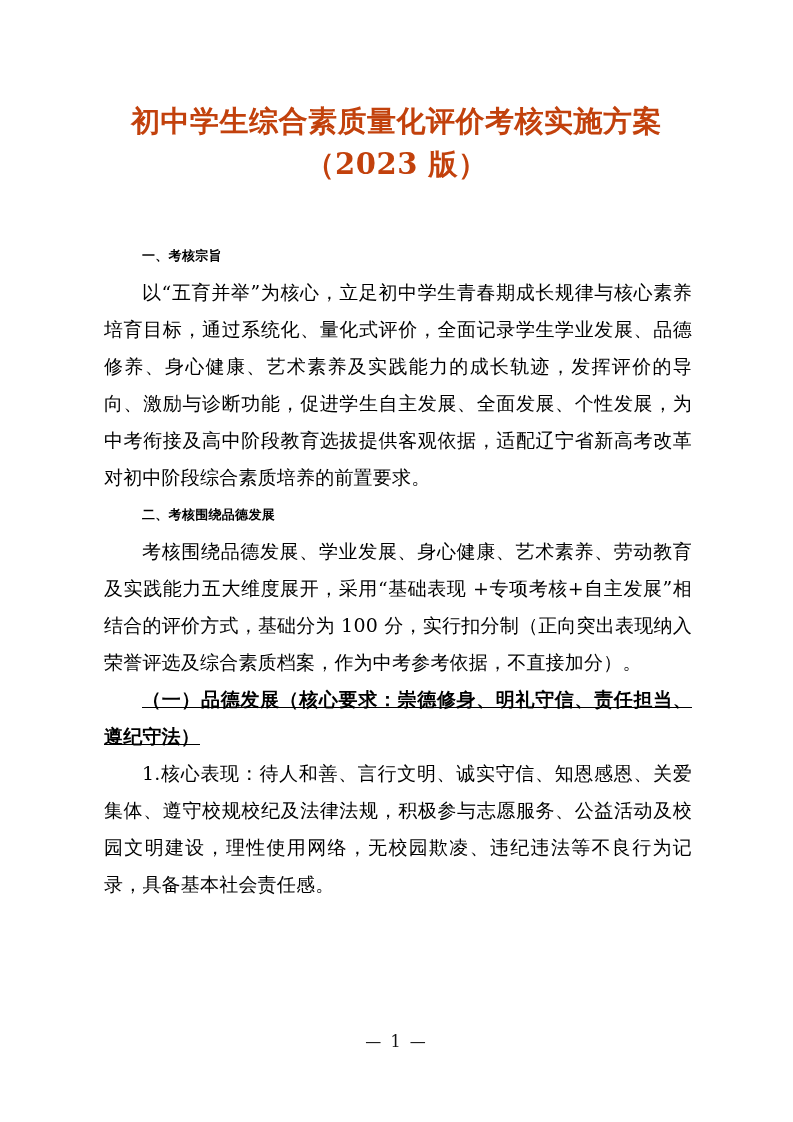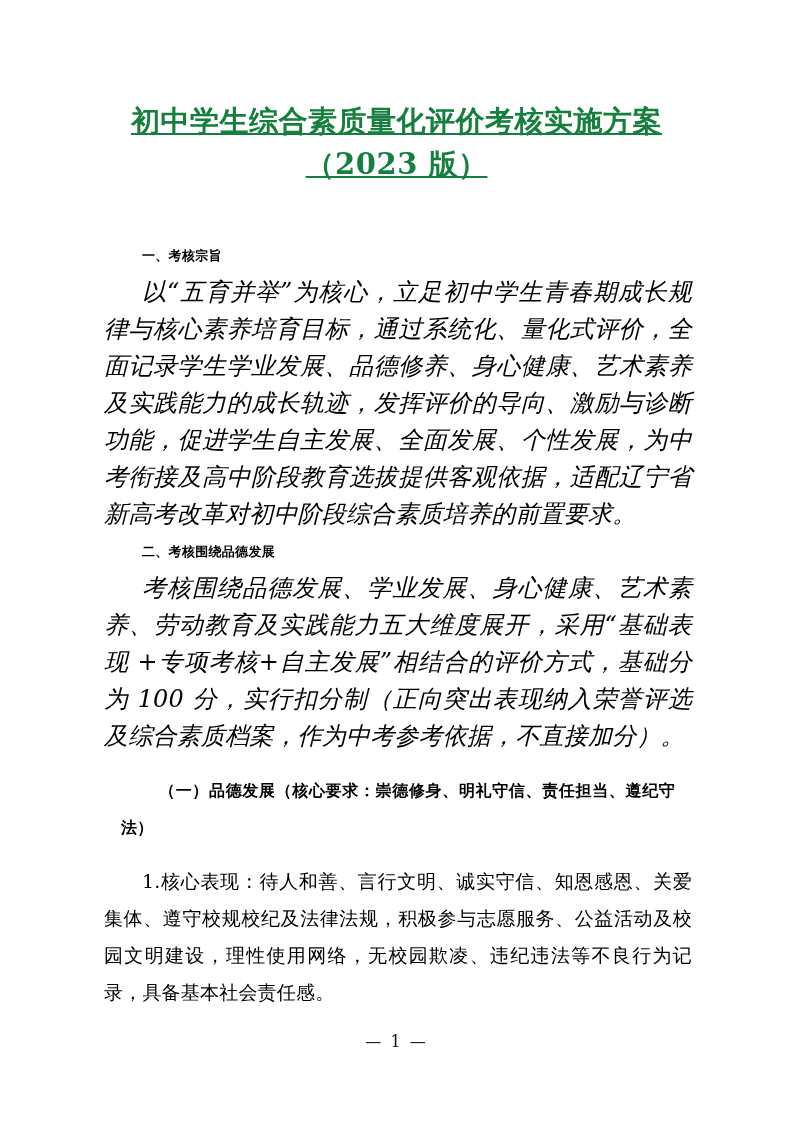--- a/index.html
+++ b/index.html
@@ -31,22 +31,21 @@
   
   .doc-title {
     margin: 0;
     padding: 0;
     text-align: center;
     font-family: "DejaVu Serif", "Liberation Serif", serif;
     font-weight: bold;
     font-size: 29px;
     line-height: 43px;
     letter-spacing: 0.5px;
-    color: #15803d;
-    text-decoration: underline;
+    color: #c2410c;
   }
   .title-line-1 { display: block; }
   .title-line-2 { display: block; }
 
   .title-block {
     position: absolute;
     left: 50px;
     top: 100px;
     width: 693px;
   }
@@ -69,44 +68,44 @@
     padding: 0;
     text-indent: 38px;
     letter-spacing: 0.3px;
     white-space: nowrap;
   }
 
   
   .sub-heading {
     font-family: "DejaVu Serif", "Liberation Serif", serif;
     font-weight: bold;
-    font-size: 16px;
+    font-size: 19px;
     line-height: 37px;
-    margin: 17px;
+    margin: 0;
     padding: 0;
     text-indent: 38px;
     text-align: justify;
     text-align-last: left;
     letter-spacing: 0.2px;
+    text-decoration: underline;
   }
 
   
   .para {
     font-family: "DejaVu Serif", "Liberation Serif", serif;
     font-weight: normal;
-    font-size: 24px;
+    font-size: 19px;
     line-height: 37px;
     margin: 0;
     padding: 0;
     text-indent: 38px;
     text-align: justify;
     text-align-last: left;
     letter-spacing: 0.2px;
     word-break: break-all;
-    font-style: italic;
   }
 
   
   .item {
     font-family: "DejaVu Serif", "Liberation Serif", serif;
     font-weight: normal;
     font-size: 19px;
     line-height: 37px;
     margin: 0;
     padding: 0;

